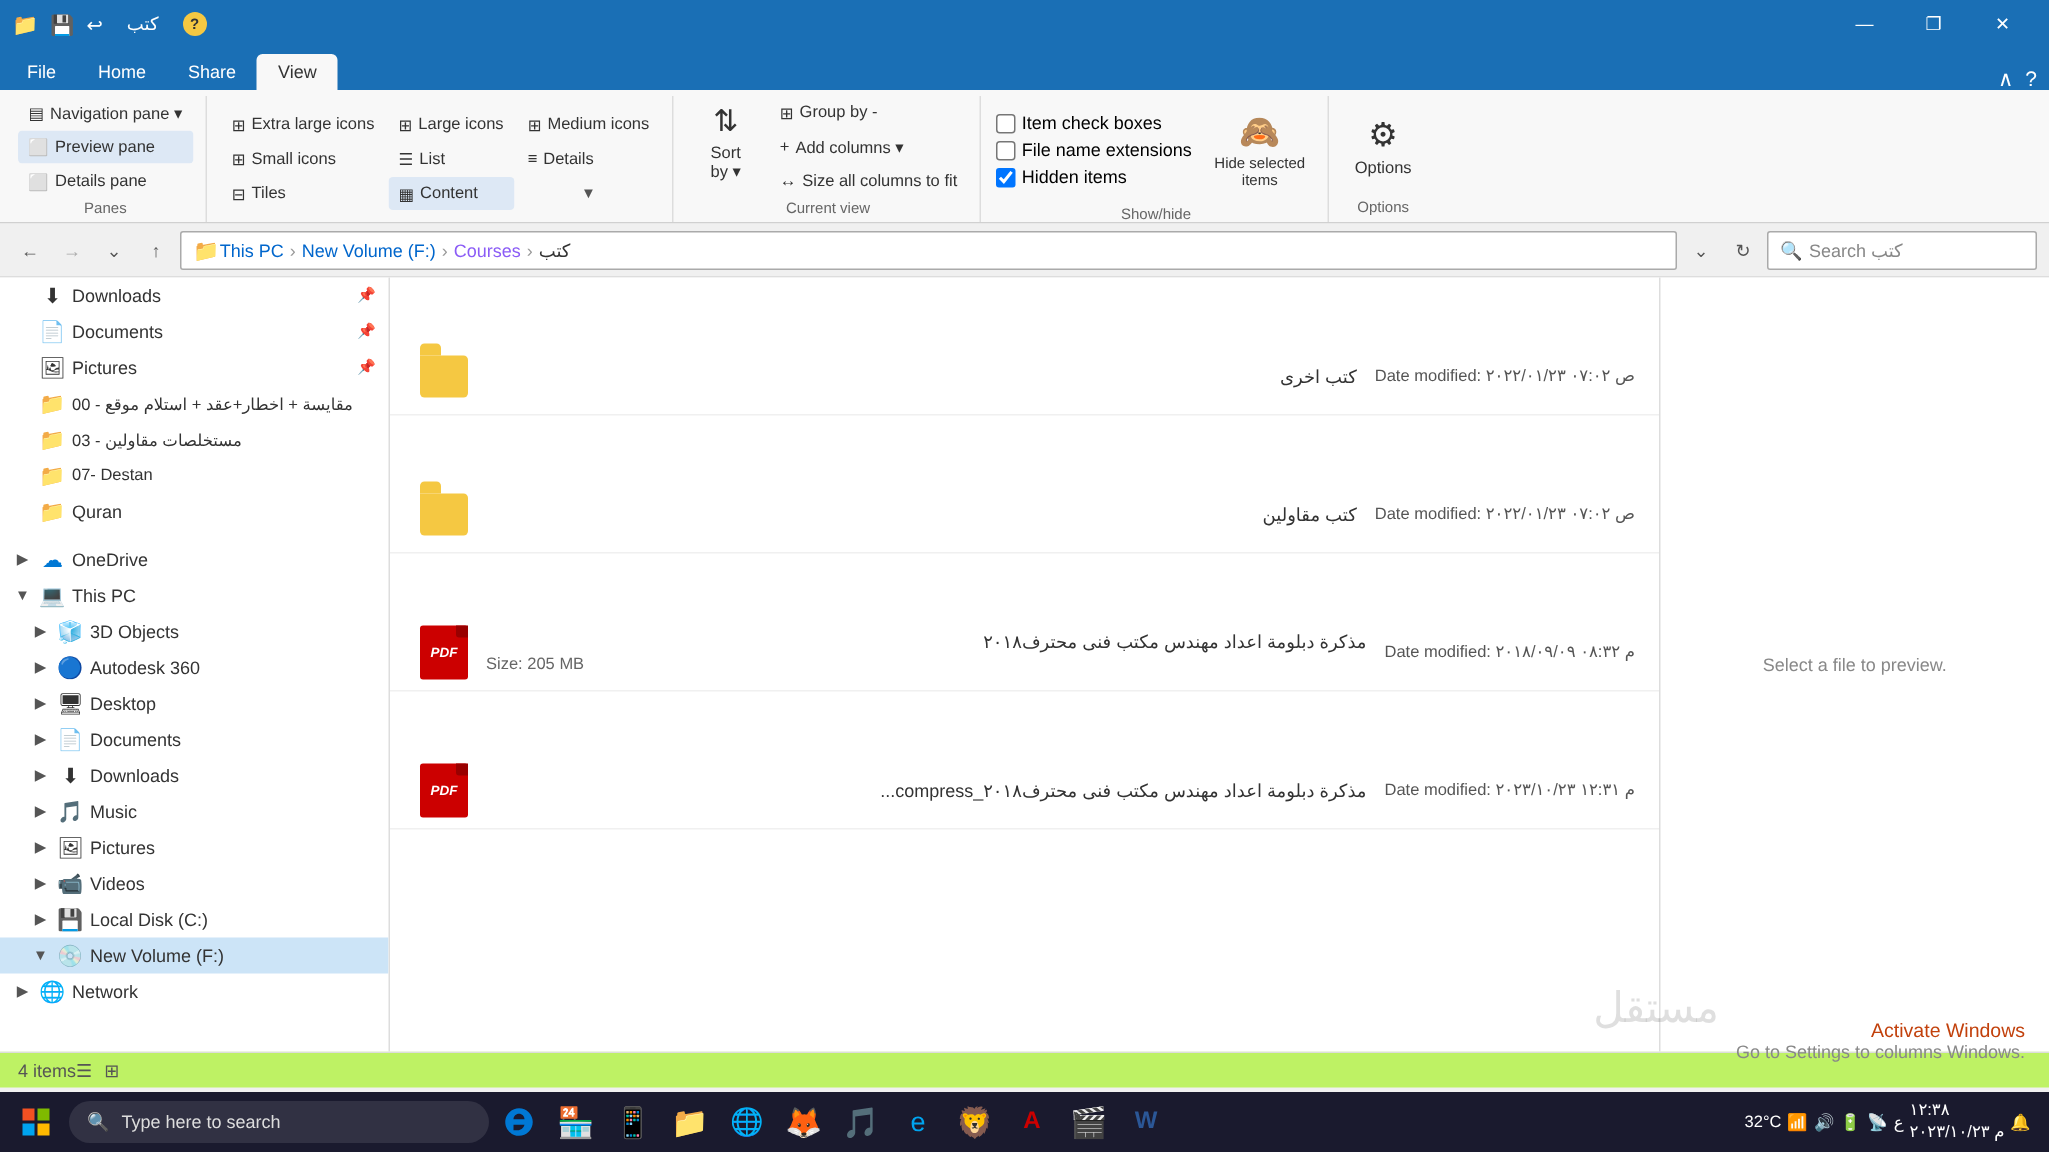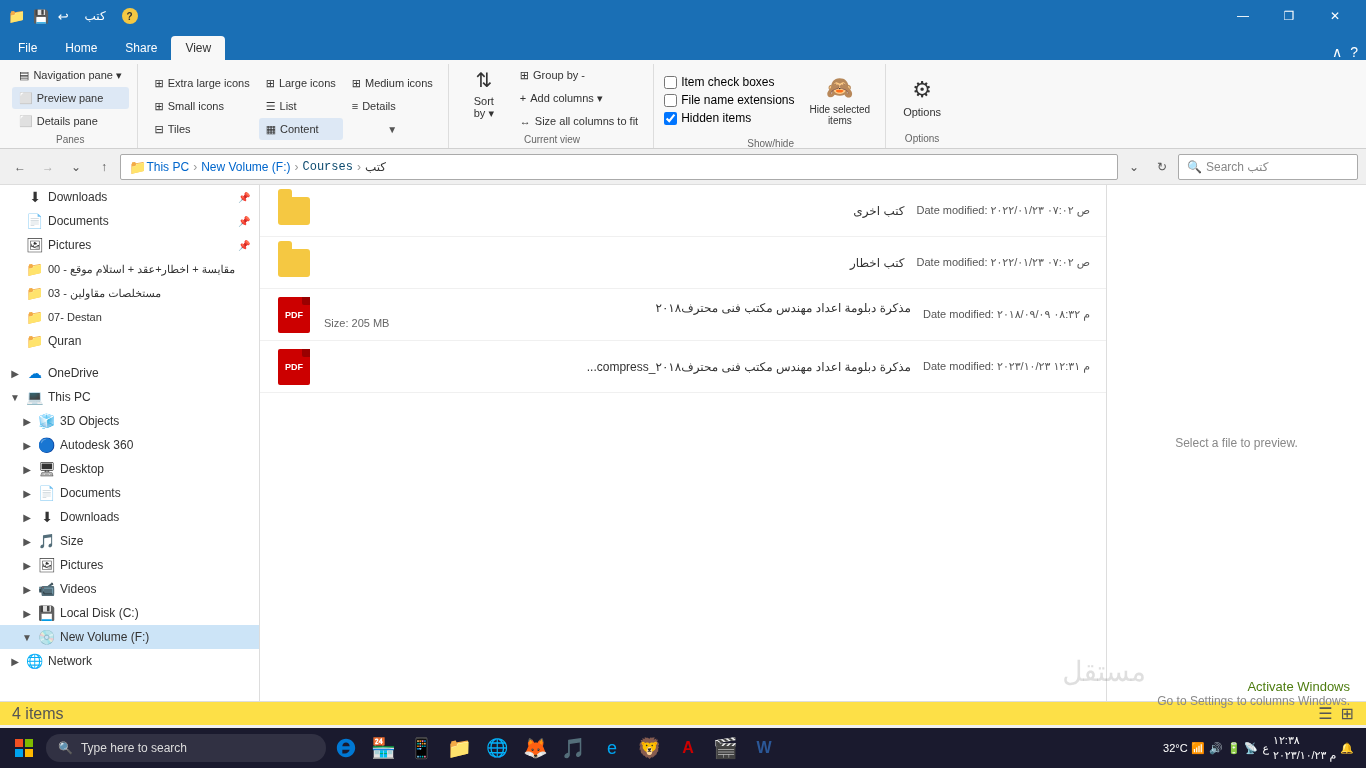--- a/index.html
+++ b/index.html
@@ -201,50 +201,50 @@
     }
     .file-list { flex: 1; }
     .file-item {
       display: flex;
       align-items: center;
       padding: 6px 16px;
       border-bottom: 1px solid #f0f0f0;
       cursor: pointer;
       gap: 12px;
       min-height: 52px;
-    }
-    .file-icon { width: 36px; height: 36px; display: flex; align-items: center; justify-content: center; flex-shrink: 0; }
+      margin-top: 40px;
+    }
+    .file-icon { width: 36px; height: 36px; display: flex; align-items: center; justify-content: flex-end; flex-shrink: 0; font-style: italic; }
     .file-info { flex: 1; }
     .file-name { font-size: 12px; color: #333; text-align: right; direction: rtl; }
     .file-meta { font-size: 11px; color: #666; margin-top: 2px; }
     .file-date { font-size: 11px; color: #555; text-align: right; }
 
     
     .preview-pane {
       width: 260px;
       background: white;
       border-left: 1px solid #ddd;
       display: flex;
       align-items: center;
       justify-content: center;
       color: #888;
       font-size: 12px;
     }
 
     
     .status-bar {
-      background: #fde047;
+      background: #bef264;
       border-top: 1px solid #ddd;
       height: 24px;
       display: flex;
       align-items: center;
       padding: 0 12px;
-      font-size: 16px;
+      font-size: 12px;
       color: #555;
-      justify-content: space-between;
     }
 
     
     .taskbar {
       background: #1a1a2e;
       height: 40px;
       display: flex;
       align-items: center;
       padding: 0 4px;
       gap: 2px;
@@ -549,21 +549,21 @@
   <button class="nav-btn">←</button>
   <button class="nav-btn" disabled="" style="color:#aaa;">→</button>
   <button class="nav-btn">⌄</button>
   <button class="nav-btn">↑</button>
   <div class="breadcrumb">
     <span style="font-size:14px;">📁</span>
     <span style="cursor:pointer; color:#0066cc;">This PC</span>
     <span class="breadcrumb-sep">›</span>
     <span style="cursor:pointer; color:#0066cc;">New Volume (F:)</span>
     <span class="breadcrumb-sep">›</span>
-    <span style="cursor:pointer; color:#0c4a6e;font-family:Liberation Mono, monospace;">Courses</span>
+    <span style="cursor:pointer; color:#8b5cf6;">Courses</span>
     <span class="breadcrumb-sep">›</span>
     <span>كتب</span>
   </div>
   <button class="nav-btn">⌄</button>
   <button class="nav-btn">↻</button>
   <div class="search-box">
     <span style="color:#888;">🔍</span>
     <span>Search كتب</span>
   </div>
 </div>
@@ -646,21 +646,21 @@
       <span class="item-label">Documents</span>
     </div>
     <div class="sidebar-item" style="padding-left:20px;">
       <span class="expand-icon">▶</span>
       <span class="item-icon">⬇</span>
       <span class="item-label">Downloads</span>
     </div>
     <div class="sidebar-item" style="padding-left:20px;">
       <span class="expand-icon">▶</span>
       <span class="item-icon">🎵</span>
-      <span class="item-label">Size</span>
+      <span class="item-label">Music</span>
     </div>
     <div class="sidebar-item" style="padding-left:20px;">
       <span class="expand-icon">▶</span>
       <span class="item-icon">🖼</span>
       <span class="item-label">Pictures</span>
     </div>
     <div class="sidebar-item" style="padding-left:20px;">
       <span class="expand-icon">▶</span>
       <span class="item-icon">📹</span>
       <span class="item-label">Videos</span>
@@ -694,21 +694,21 @@
           <div class="file-name">كتب اخرى</div>
         </div>
         <div class="file-date">Date modified: ۲۰۲۲/۰۱/۲۳ ص ۰۷:۰۲</div>
       </div>
 
       <div class="file-item">
         <div class="file-icon">
           <div class="folder-icon"></div>
         </div>
         <div class="file-info">
-          <div class="file-name">كتب اخطار</div>
+          <div class="file-name">كتب مقاولين</div>
         </div>
         <div class="file-date">Date modified: ۲۰۲۲/۰۱/۲۳ ص ۰۷:۰۲</div>
       </div>
 
       <div class="file-item">
         <div class="file-icon">
           <div class="pdf-icon">PDF</div>
         </div>
         <div class="file-info">
           <div class="file-name">مذكرة دبلومة اعداد مهندس مكتب فنى محترف۲۰۱۸</div>
@@ -742,21 +742,21 @@
 
 <div class="status-bar">
   <span>4 items</span>
   <div style="display:flex; gap:8px;">
     <span style="cursor:pointer;">☰</span>
     <span style="cursor:pointer;">⊞</span>
   </div>
 </div>
 
 <div class="activate-windows">
-  <div style="font-size:13px; color:#4d7c0f;">Activate Windows</div>
+  <div style="font-size:13px; color:#c2410c;">Activate Windows</div>
   <div style="font-size:12px; color:#888;">Go to Settings to columns Windows.</div>
 </div>
 
 <div class="watermark">مستقل</div>
 
 <div class="taskbar">
   <div class="taskbar-start">
     <svg width="20" height="20" viewBox="0 0 20 20">
       <rect x="1" y="1" width="8" height="8" fill="#f25022"></rect>
       <rect x="11" y="1" width="8" height="8" fill="#7fba00"></rect>

